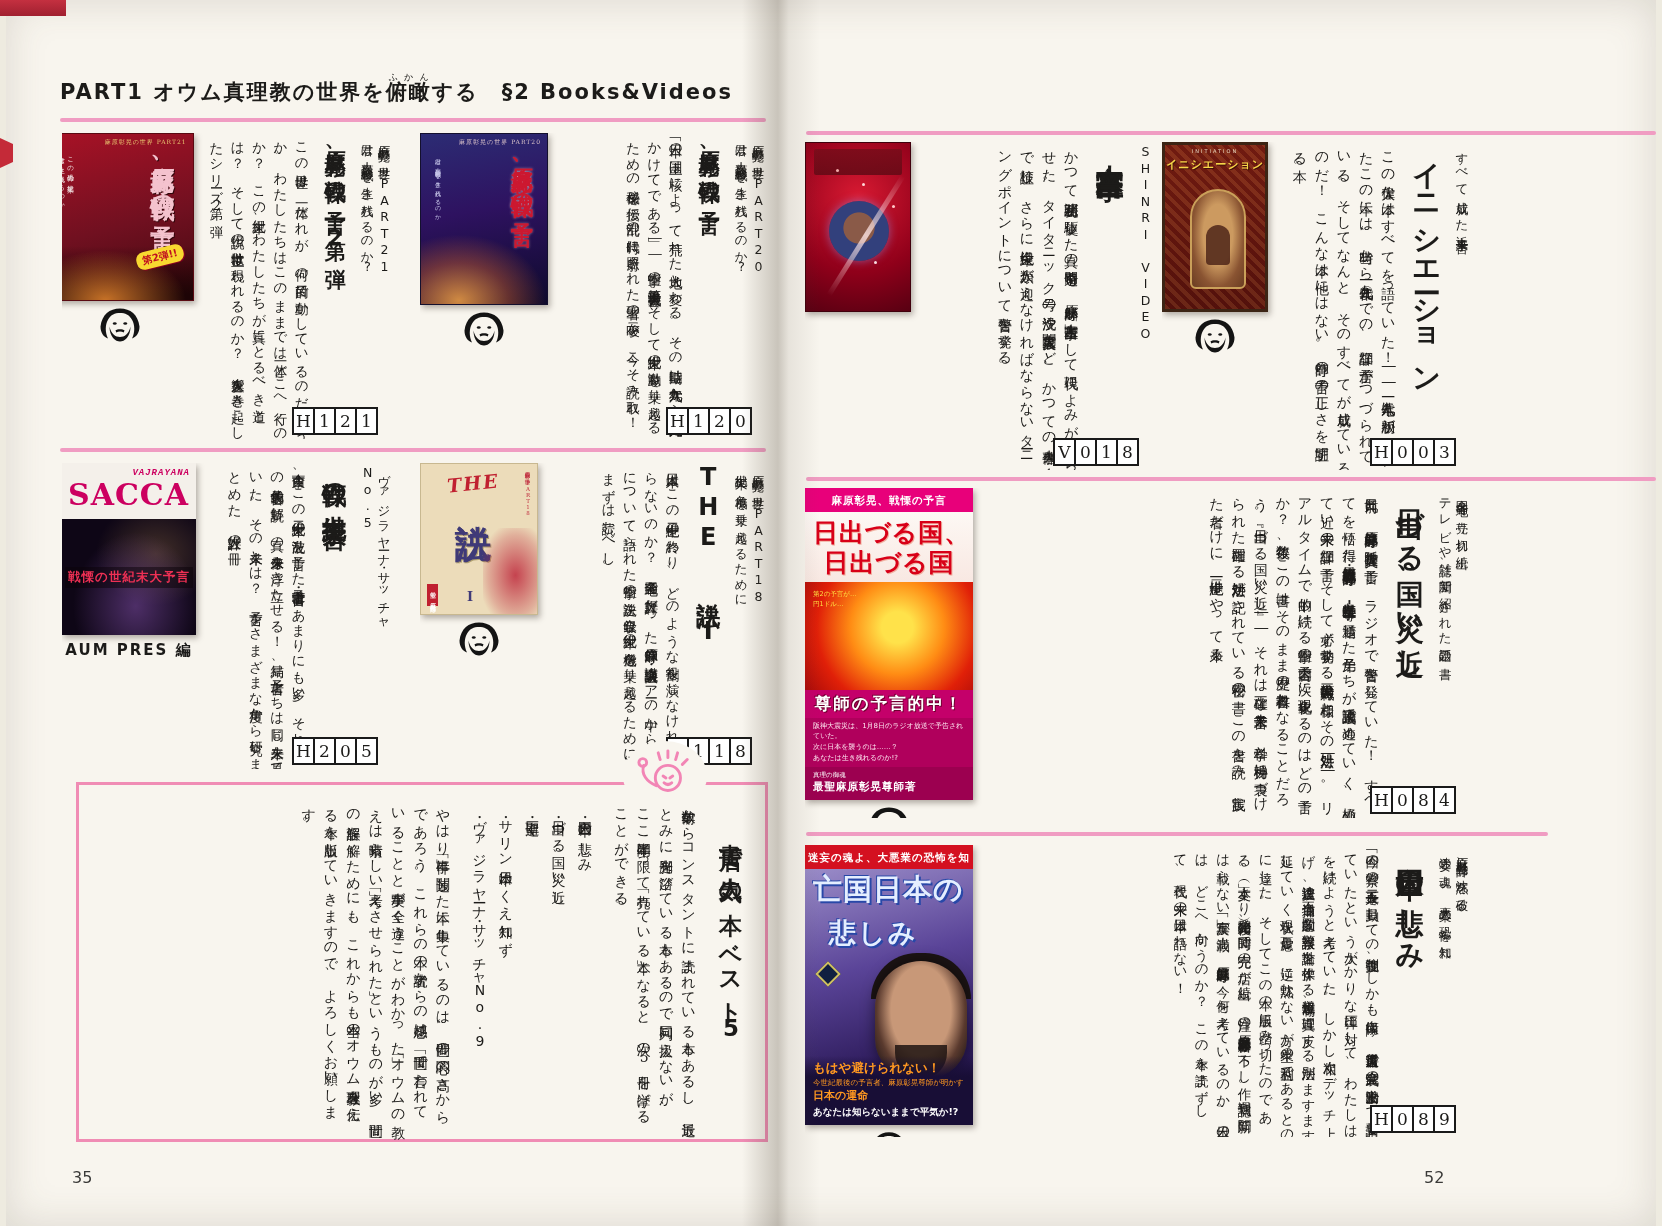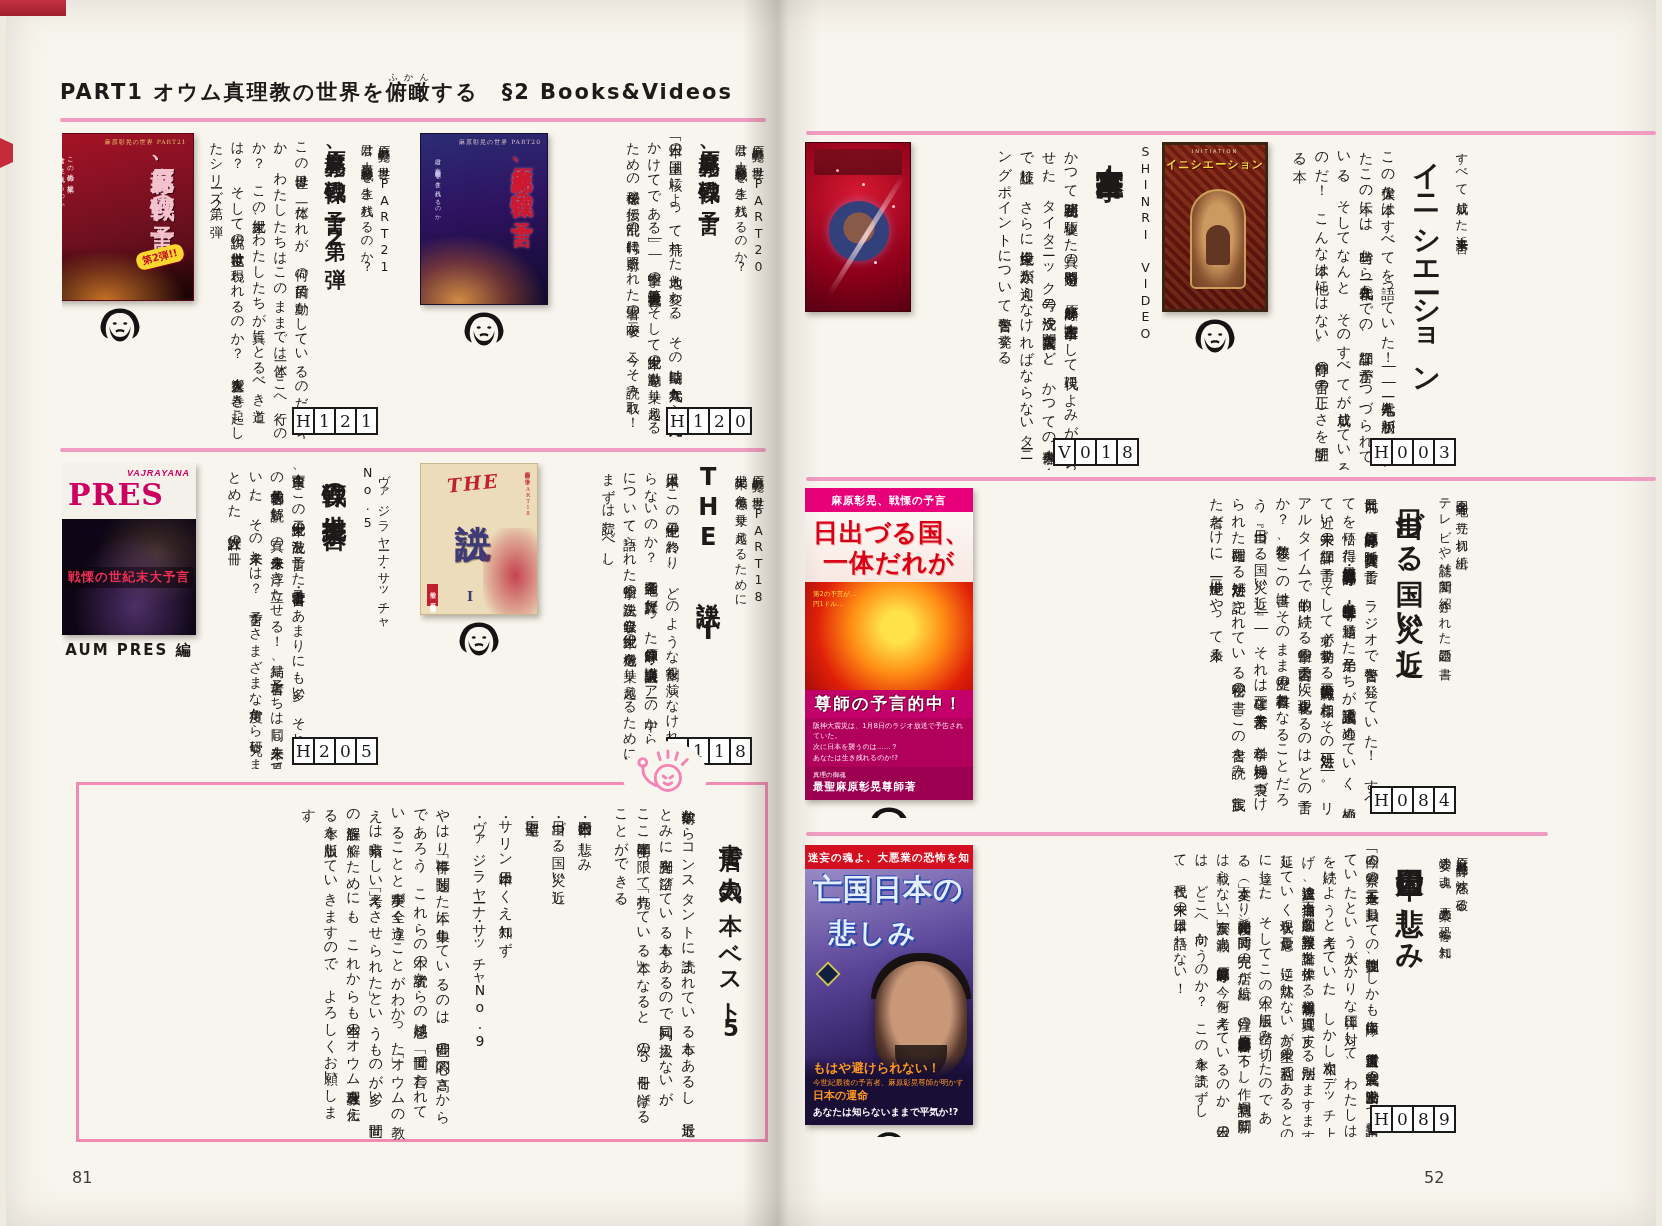--- a/index.html
+++ b/index.html
@@ -47,21 +47,21 @@
   
   .cov-l2 { width:128px; height:172px; background:linear-gradient(170deg,#2c2c74 0%,#2e1260 45%,#0e0a2c 100%); border:1px solid #14102e; }
   .cl2-series { position:absolute; top:4px; right:6px; font-size:6px; color:#d8c0c8; letter-spacing:1px; }
   .cl2-title { position:absolute; top:16px; right:14px; writing-mode:vertical-rl; text-orientation:upright; font-family:"DejaVu Sans",sans-serif; font-weight:bold; font-size:22px; line-height:1; letter-spacing:1px; color:#cc1830; text-shadow:0 0 3px rgba(255,220,220,.45); height:150px; }
   .cl2-sub { position:absolute; top:20px; left:12px; writing-mode:vertical-rl; text-orientation:upright; font-size:6px; color:#c8c8ea; letter-spacing:1px; }
   .cl2-glow { position:absolute; left:0; bottom:0; width:100%; height:70px; background:radial-gradient(ellipse at 30% 95%, rgba(255,170,70,.8), rgba(255,120,40,.35) 40%, rgba(255,120,40,0) 70%); }
 
   
   .cov-l3 { width:134px; height:172px; background:#0e0616; display:flex; flex-direction:column; }
   .cl3-top { background:#f4f0ea; height:56px; position:relative; }
-  .cl3-brand-small { position:absolute; top:5px; right:6px; font-family:Liberation Sans, sans-serif; font-weight:bold; font-style:italic; font-size:9px; color:#cc0060; letter-spacing:1px; }
+  .cl3-brand-small { position:absolute; top:5px; right:6px; font-family:Liberation Mono, monospace; font-weight:bold; font-style:italic; font-size:9px; color:#cc0060; letter-spacing:1px; }
   .cl3-brand-big { position:absolute; top:14px; left:6px; font-family:"DejaVu Serif",serif; font-weight:bold; font-size:30px; color:#cc0060; letter-spacing:1px; }
   .cl3-no { position:absolute; top:60px; left:5px; font-size:7px; color:#e8e8e8; font-family:"DejaVu Sans",sans-serif; }
   .cl3-mid { flex:1; position:relative; background:radial-gradient(ellipse at 55% 75%, rgba(130,80,170,.55), rgba(130,80,170,0) 60%), radial-gradient(ellipse at 70% 30%, rgba(120,90,60,.5), rgba(120,90,60,0) 45%), #0e0616; display:flex; align-items:center; justify-content:center; }
   .cl3-band { background:rgba(10,2,8,.5); color:#ee3054; font-family:"DejaVu Sans",sans-serif; font-weight:bold; font-size:12.5px; letter-spacing:1px; padding:2px 3px; white-space:nowrap; }
 
   
   .cov-l4 { width:118px; height:152px; background:#ecdcba; border:1px solid #c8b890; }
   .cl4-series { position:absolute; top:4px; right:5px; writing-mode:vertical-rl; text-orientation:upright; font-size:5.5px; color:#c03040; }
   .cl4-the { position:absolute; top:8px; left:26px; font-family:"DejaVu Serif",serif; font-weight:bold; font-style:italic; font-size:19px; color:#c02030; transform:rotate(-6deg); letter-spacing:2px; }
   .cl4-title { position:absolute; top:32px; left:34px; writing-mode:vertical-rl; text-orientation:upright; font-family:"DejaVu Sans",sans-serif; font-weight:bold; font-size:36px; color:#3f3a78; line-height:1; text-shadow:1px 1px 0 #b0a070; }
@@ -211,21 +211,21 @@
   <div class="lead">
       <span>ヴァジラヤーナ・サッチャ</span>
       <span>No.5</span>
     </div>
   <h2 class="ttl t24">戦慄の世紀末大予言</h2>
   <div class="body b13">古今東西、この二十世紀末の波乱を予言した予言者・予言書はあまりにも多い。それらの代表的予言を解読し、真の未来像を浮き立たせる！　結局、予言者たちは同じ未来を見ていた。その未来とは？　予言をさまざまな角度から研究しまとめた、大好評の一冊。</div>
   <div class="coverwrap">
     <div class="cov cov-l3">
       <div class="cl3-top">
         <div class="cl3-brand-small">VAJRAYANA</div>
-        <div class="cl3-brand-big">PRES</div>
+        <div class="cl3-brand-big">SACCA</div>
       </div>
       <div class="cl3-no">No.5</div>
       <div class="cl3-mid">
         <div class="cl3-band">戦慄の世紀末大予言</div>
       </div>
     </div>
     <div class="caption">AUM PRES 編</div>
   </div>
   <div class="code">
       <span>H</span>
@@ -354,21 +354,21 @@
       <span>全国各地で売り切れ続出！</span>
       <span>テレビや雑誌、新聞で紹介された話題の書</span>
     </div>
   <h2 class="ttl t28">日出づる国、災い近し</h2>
   <div class="body">九日前に、麻原彰晃尊師は阪神大震災を予言し、ラジオで警告を発していた！　すべてを悟り得た最終解脱者・麻原彰晃尊師と、占星学・科学・医学等に精通した弟子たちが議論形式で進めていく、極めて近い未来の詳細な予言、そして必ず勃発する第三次世界対戦の様相とその対処法――。リアルタイムで的中し続ける衝撃の予言内容。次に現象化するのはどの予言か？　数年後、この書はそのまま歴史の教科書となることだろう。『日出づる国、災い近し』――それは正確な未来予言と、科学と神秘力に裏づけられた確固たる対処法が記されている秘密の書。この書を読み、実践した者だけに、二十一世紀はやって来る。</div>
   <div class="coverwrap">
     <div class="cov cov-r3">
       <div class="cr3-bar">麻原彰晃、戦慄の予言</div>
       <div class="cr3-white">
         <div class="cr3-t1">日出づる国、</div>
-        <div class="cr3-t2">一体だれが</div>
+        <div class="cr3-t2">日出づる国</div>
       </div>
       <div class="cr3-fire">
         <div class="cr3-y">
             <span>第2の予言が…</span>
             <span>円1ドル…</span>
           </div>
       </div>
       <div class="cr3-hit">尊師の予言的中！</div>
       <div class="cr3-lines">
           <span>阪神大震災は、1月8日のラジオ放送で予告されていた。</span>
@@ -436,14 +436,14 @@
   <div class="code">
       <span>H</span>
       <span>0</span>
       <span>8</span>
       <span>9</span>
     </div>
 </section>
 
 <div class="gutter"></div>
 
-<div class="folio" style="left:72px; top:1168px;">81</div>
+<div class="folio" style="left:72px; top:1168px;">35</div>
 <div class="folio" style="left:1424px; top:1168px;">52</div>
 
 </body></html>

